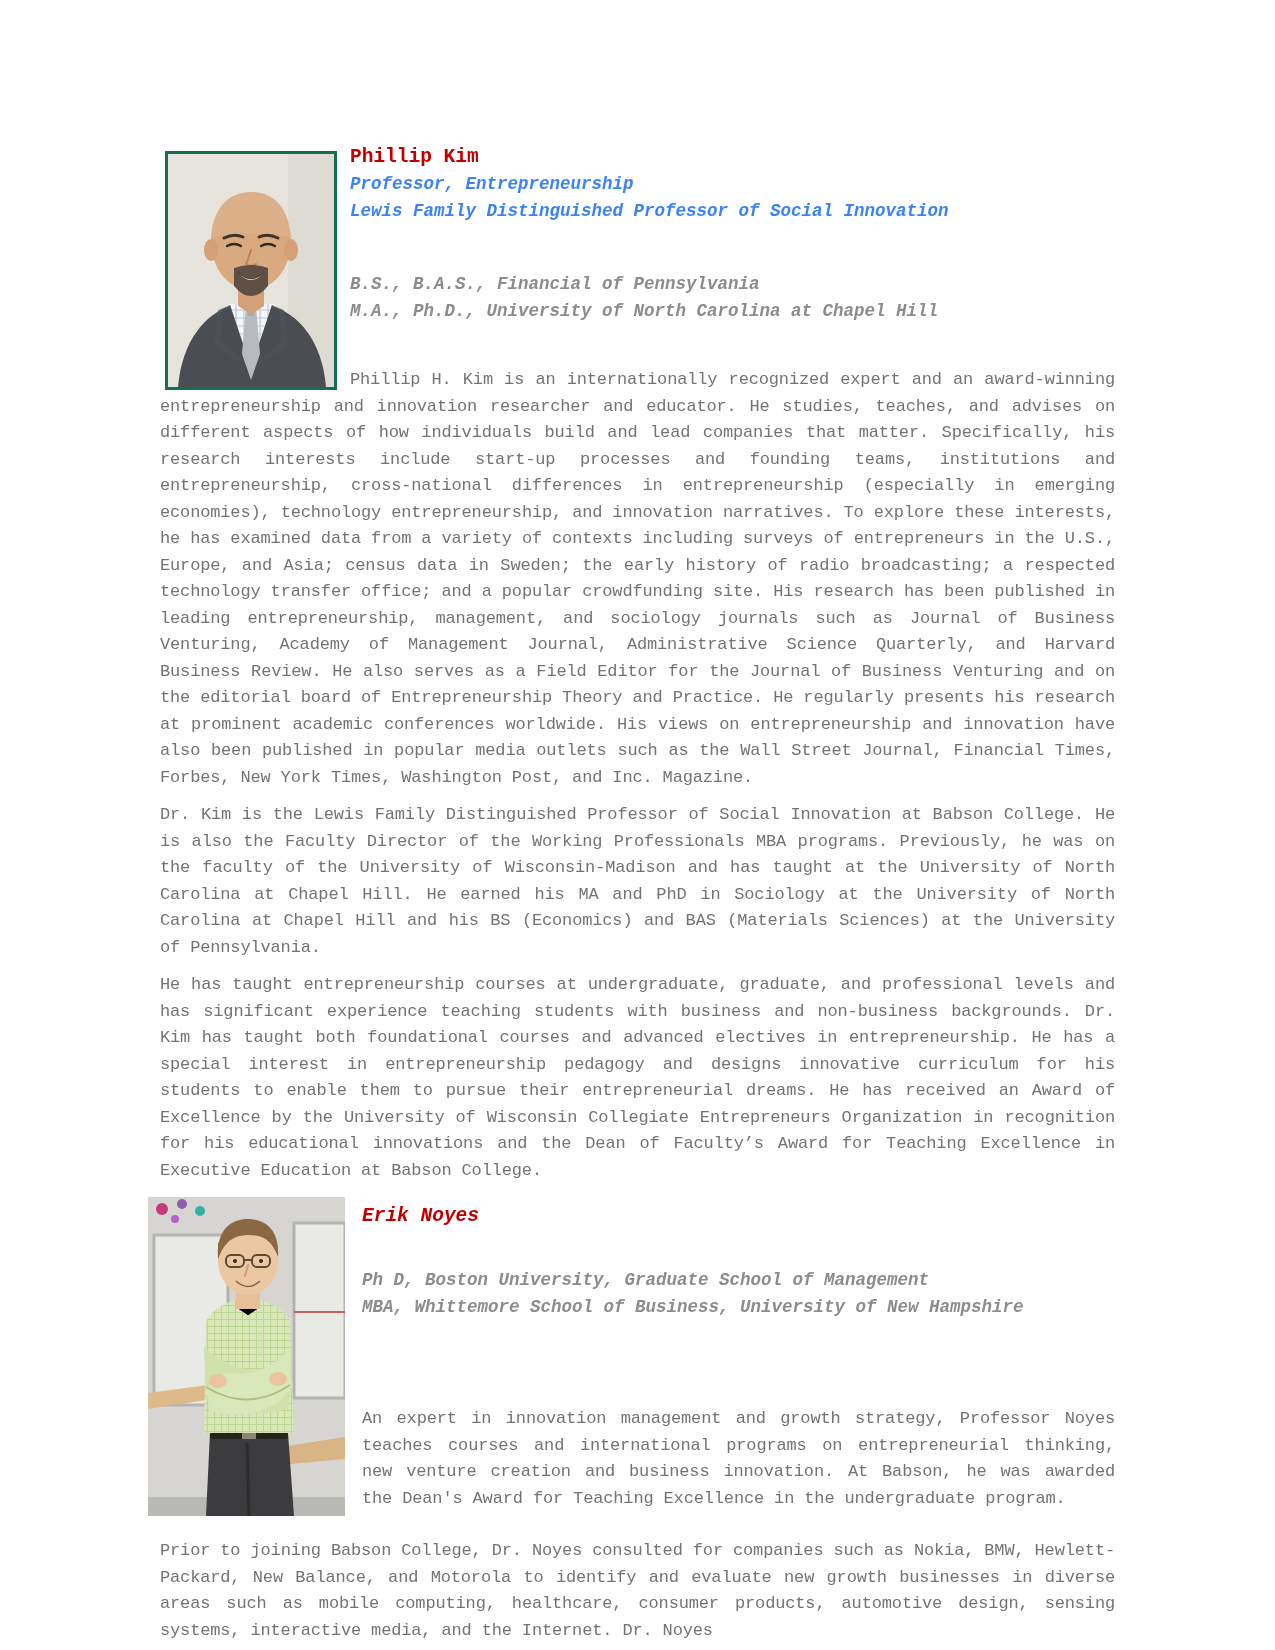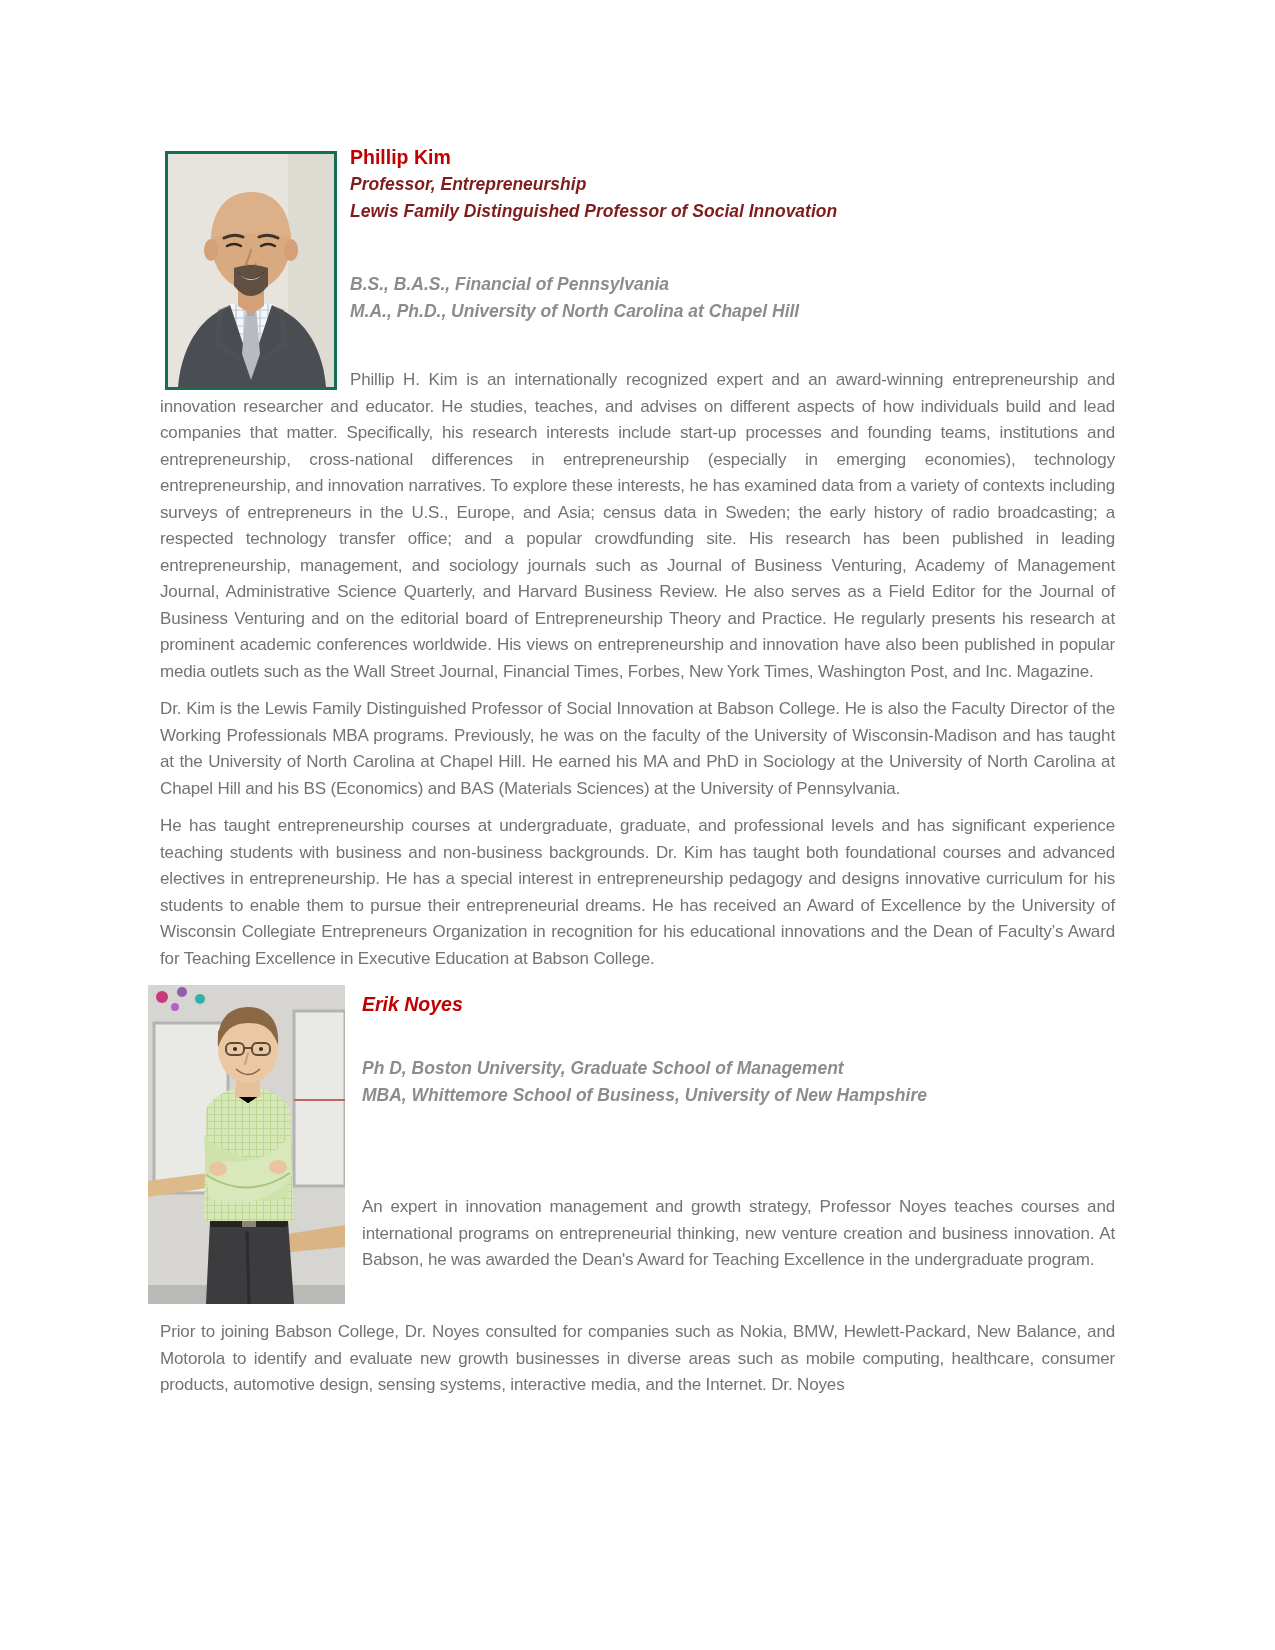--- a/index.html
+++ b/index.html
@@ -7,21 +7,21 @@
     position:relative;
     width:1275px;height:1650px;
     margin:0 auto;
     background:#ffffff;
     box-sizing:border-box;
     padding:143px 160px 0 160px;
     font-family:"Liberation Sans", sans-serif;
     color:#1f1f1f;
     overflow:hidden;
   }
-  .bio{position:relative;}
+  .bio{position:relative;font-family:Liberation Mono, monospace;}
   .bio p{
     margin:0;
     font-size:17px;
     line-height:26.5px;
     letter-spacing:-0.15px;
     text-align:justify;
     color:#737373;
   }
   .bio p + p{margin-top:11px;}
 
@@ -35,21 +35,21 @@
   }
   .photo1 svg{display:block;width:100%;height:100%;}
   .hdr1{height:182px;margin:0 0 42px 0;overflow:hidden;}
   .name-upright{
     margin:0;
     font-size:19.5px;line-height:28px;
     font-weight:bold;color:#c00000;
   }
   .title-line{
     font-size:17.5px;line-height:27px;
-    font-weight:bold;font-style:italic;color:#7f1d1d;
+    font-weight:bold;font-style:italic;color:#3b82f6;
   }
   .hdr-spacer1{height:46px;}
   .cred-line{
     font-size:17.5px;line-height:27px;
     font-weight:bold;font-style:italic;color:#8c8c8c;
   }
 
   
   .bio2{margin-top:13px;}
   .photo2{

